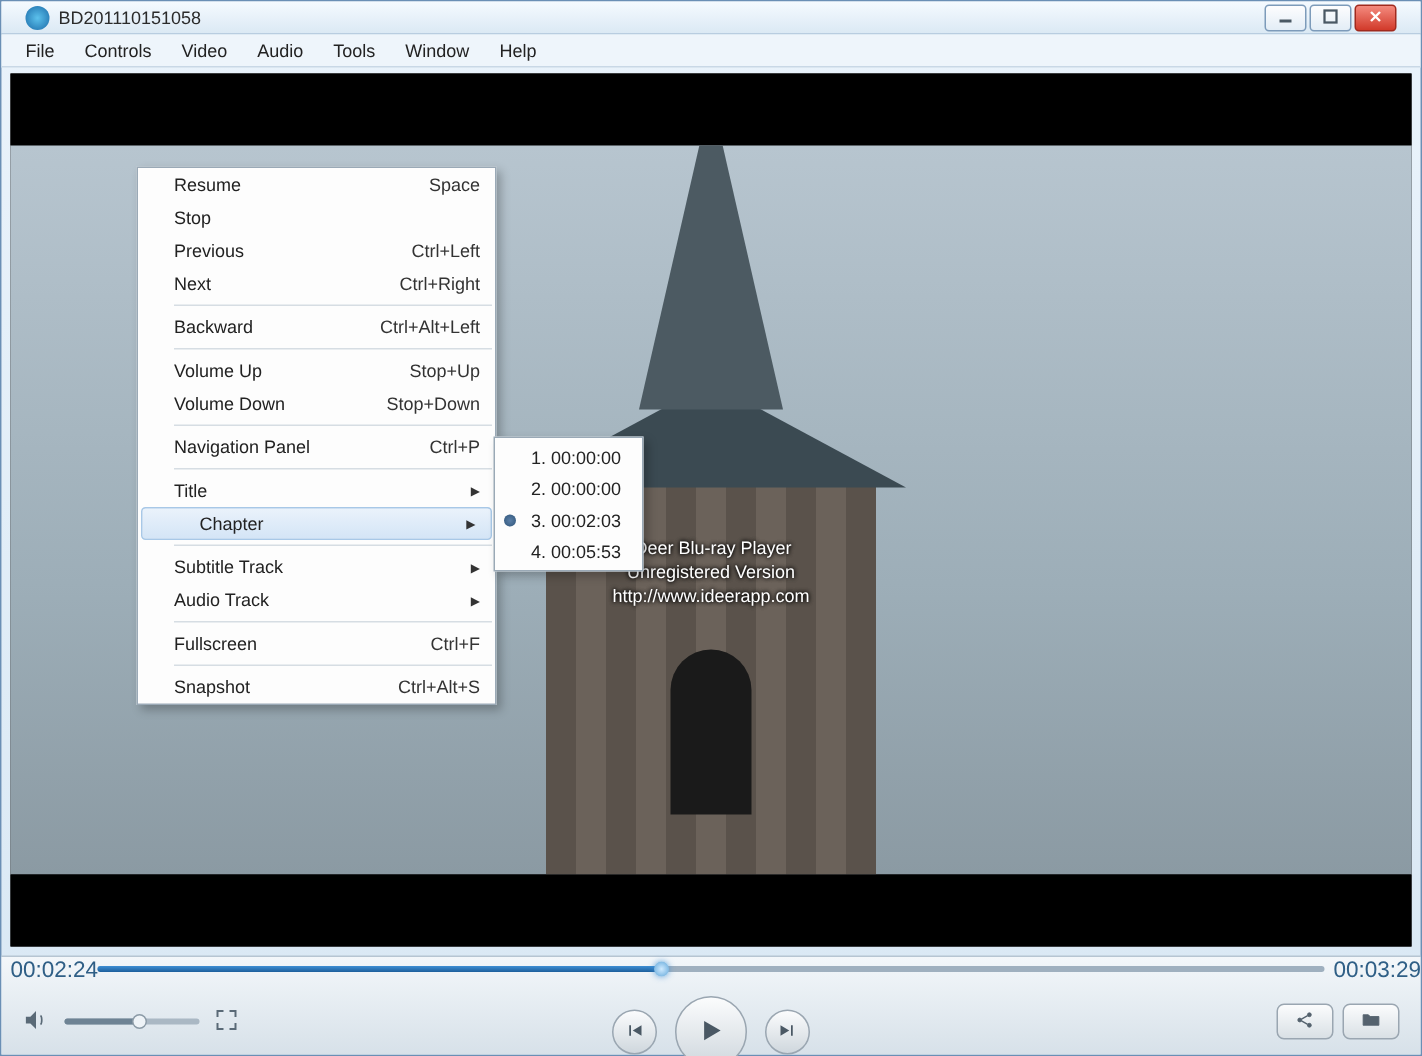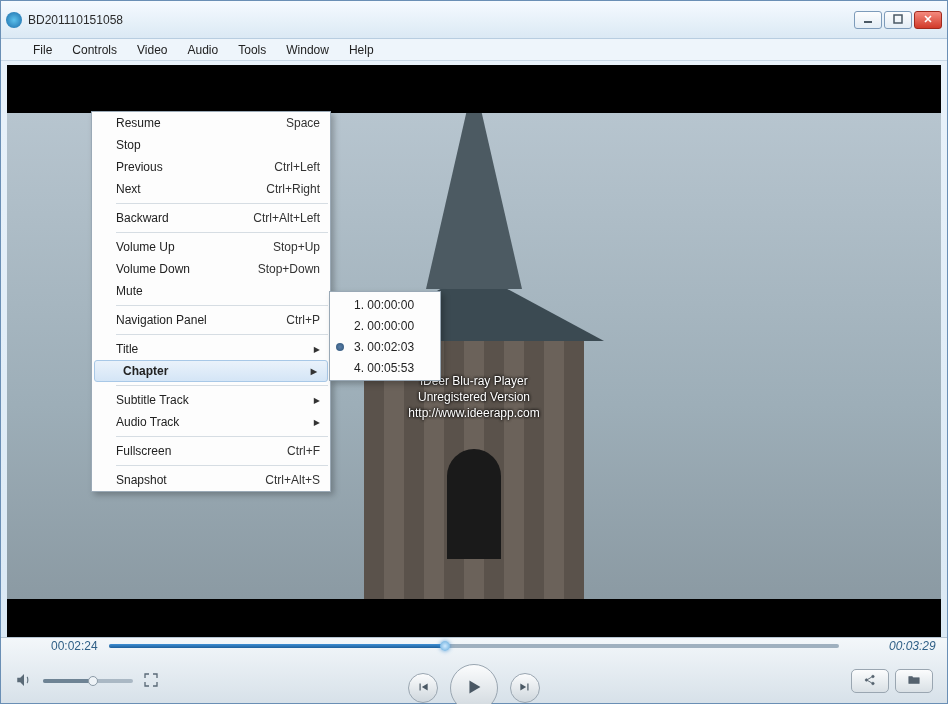--- a/index.html
+++ b/index.html
@@ -1,51 +1,51 @@
 <!DOCTYPE html>
 <html><head>
 <meta charset="utf-8">
 <style>
 * { margin: 0; padding: 0; box-sizing: border-box; font-family: "Segoe UI", Tahoma, sans-serif; font-size: 12px; }
 html, body { width: 948px; height: 704px; overflow: hidden; }
 .window { width: 948px; height: 704px; background: linear-gradient(#eaf3fb, #d9e8f4); border: 1px solid #6a8fb5; position: relative; }
-.titlebar { height: 38px; background: linear-gradient(#f5faff, #dbe9f4); display: flex; align-items: center; padding: 0 5px; border-bottom: 1px solid #b8cde0; }
+.titlebar { height: 22px; background: linear-gradient(#f5faff, #dbe9f4); display: flex; align-items: center; padding: 0 16px; border-bottom: 1px solid #b8cde0; }
 .titlebar .app-icon { width: 16px; height: 16px; border-radius: 50%; background: radial-gradient(#5cc1ec,#1a6aa8); margin-right: 6px; }
 .titlebar .title-text { flex: 1; color: #2b2b2b; }
 .win-controls { display: flex; gap: 2px; }
 .win-btn { width: 28px; height: 18px; border: 1px solid #7d9bba; border-radius: 3px; background: linear-gradient(#fdfdfe,#e3edf6); display:flex; align-items:center; justify-content:center; cursor: pointer; }
 .win-btn.close { background: linear-gradient(#f48a7e,#d13a2a); border-color:#a12a1e; color:#fff; }
 .win-btn svg { width:10px; height:10px; }
-.menubar { height: 22px; background:#eef5fb; display:flex; align-items:center; padding:0 22px; gap:0; border-bottom:1px solid #c9d8e6; }
+.menubar { height: 22px; background:#eef5fb; display:flex; align-items:center; padding:0 6px; gap:0; border-bottom:1px solid #c9d8e6; }
 .menubar .mitem { padding: 3px 10px; cursor: pointer; color:#222; }
 .video-area { position: relative; width: calc(100% - 12px); margin: 4px 6px 0 6px; height: 582px; background:#000; }
 .letterbox-top, .letterbox-bot { position:absolute; left:0; right:0; height:48px; background:#000; }
 .letterbox-top { top:0; } .letterbox-bot { bottom:0; }
 .video-frame { position:absolute; top:48px; bottom:48px; left:0; right:0; background: linear-gradient(to bottom, #b7c5cf 0%, #9daeb8 60%, #8b9aa3 100%); overflow:hidden; }
 .steeple-body { position:absolute; left:50%; bottom:0; transform:translateX(-50%); width:220px; height:260px; background:#6b625a; }
 .steeple-body::before { content:""; position:absolute; top:0; left:0; right:0; height:260px; background: repeating-linear-gradient(90deg,#5a524b 0 20px,#6b625a 20px 40px); }
 .steeple-arch { position:absolute; bottom:40px; left:50%; transform:translateX(-50%); width:54px; height:110px; background:#1a1a1a; border-radius:27px 27px 0 0; }
 .roof { position:absolute; left:50%; bottom:258px; transform:translateX(-50%); width:0; height:0; border-left:130px solid transparent; border-right:130px solid transparent; border-bottom:70px solid #3b4a52; }
 .spire { position:absolute; left:50%; bottom:310px; transform:translateX(-50%); width:0; height:0; border-left:48px solid transparent; border-right:48px solid transparent; border-bottom:210px solid #4c5a62; }
 .watermark { position:absolute; top:260px; left:0; right:0; text-align:center; color:#fff; text-shadow:0 0 3px #000,0 0 3px #000; font-size:14px; line-height:1.35; }
 
 .ctx { position:absolute; top:110px; left:90px; width:240px; background:#fdfdfd; border:1px solid #9aa9b6; box-shadow:3px 3px 6px rgba(0,0,0,.25); }
 .ctx-row { display:flex; align-items:center; height:22px; padding:0 10px 0 24px; cursor:pointer; position:relative; color:#222;gap:40px; }
 .ctx-row .shortcut { margin-left:auto; color:#333; }
 .ctx-row.has-sub::after { content:"▶"; font-size:8px; margin-left:auto; color:#333; }
 .ctx-sep { height:1px; background:#d6dde3; margin:3px 2px 3px 24px; }
-.ctx-row.selected { background: linear-gradient(#eaf2fb,#d4e5f6); border:1px solid #a8c8e7; border-radius:3px; margin:0 2px; padding-left:28px;font-weight:bold; }
-.submenu { position:absolute; top:290px; left:328px; width:112px; background:#fdfdfd; border:1px solid #9aa9b6; box-shadow:3px 3px 6px rgba(0,0,0,.25); padding:2px 0; }
+.ctx-row.selected { background: linear-gradient(#eaf2fb,#d4e5f6); border:1px solid #a8c8e7; border-radius:3px; margin:0 2px; padding-left:38px; }
+.submenu { position:absolute; top:290px; left:328px; width:100px; background:#fdfdfd; border:1px solid #9aa9b6; box-shadow:3px 3px 6px rgba(0,0,0,.25); padding:2px 0; }
 .sub-row { display:flex; align-items:center; height:21px; padding:0 8px 0 24px; cursor:pointer; color:#222; position:relative; }
 .sub-row .radio { position:absolute; left:6px; width:8px; height:8px; border-radius:50%; background: radial-gradient(#5a7fa8,#2f5478); }
 
 .controls { position:absolute; bottom:0; left:0; right:0; height:66px; background: linear-gradient(#f3f7fa,#d7e1e9); border-top:1px solid #b6c5d2; }
 .seek { position:absolute; top:0; left:6px; right:6px; height:16px; display:flex; align-items:center; }
-.seek-time { color:#2f5f86; font-size:12px; width:52px;margin-left:44px; }
-.seek-time.right { text-align:left;font-style:italic; }
+.seek-time { color:#2f5f86; font-size:15px; width:52px; }
+.seek-time.right { text-align:left; }
 .seek-track { flex:1; height:4px; background:#9fb0bf; border-radius:2px; position:relative; margin:0 6px; }
 .seek-fill { position:absolute; left:0; top:0; bottom:0; width:46%; background: linear-gradient(#3e8fd4,#1d5f9c); border-radius:2px; }
 .seek-thumb { position:absolute; left:46%; top:50%; transform:translate(-50%,-50%); width:10px; height:10px; border-radius:50%; background:radial-gradient(#cfeaff,#5ea5d8); box-shadow:0 0 4px rgba(60,140,210,.8); }
 .transport { position:absolute; top:20px; left:0; right:0; height:46px; display:flex; align-items:center; }
 .left-ctrls { display:flex; align-items:center; gap:10px; margin-left:14px; }
 .vol-icon svg{width:18px;height:18px;fill:#5a6a77;}
 .vol-track { width:90px; height:4px; background:#aab8c4; border-radius:2px; position:relative; }
 .vol-fill { position:absolute; left:0; top:0; bottom:0; width:55%; background:#6e8394; border-radius:2px; }
 .vol-thumb { position:absolute; left:55%; top:50%; transform:translate(-50%,-50%); width:10px; height:10px; background:#eef3f7; border:1px solid #8b9aa6; border-radius:50%; }
 .fs-icon svg{width:16px;height:16px;stroke:#5a6a77;fill:none;stroke-width:2;}
@@ -136,24 +136,20 @@
       </div>
       <div class="ctx-sep"></div>
       <div class="ctx-row">
         <span>Volume Up</span>
         <span class="shortcut">Stop+Up</span>
       </div>
       <div class="ctx-row">
         <span>Volume Down</span>
         <span class="shortcut">Stop+Down</span>
       </div>
-      <div class="ctx-row">
-        <span>Mute</span>
-        <span class="shortcut"></span>
-      </div>
       <div class="ctx-sep"></div>
       <div class="ctx-row">
         <span>Navigation Panel</span>
         <span class="shortcut">Ctrl+P</span>
       </div>
       <div class="ctx-sep"></div>
       <div class="ctx-row has-sub">
         <span>Title</span>
       </div>
       <div class="ctx-row has-sub selected">

